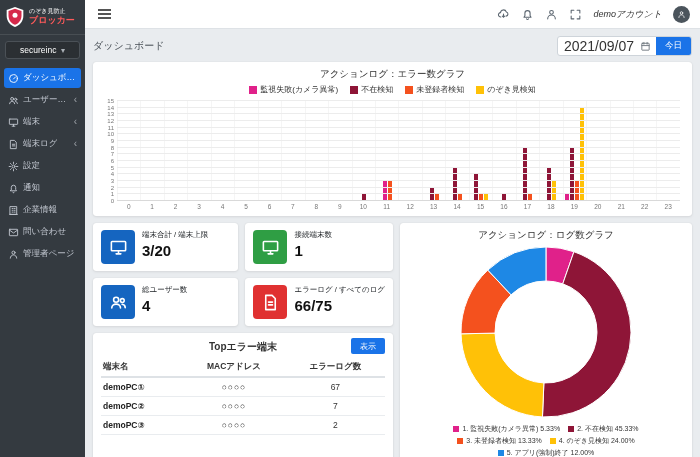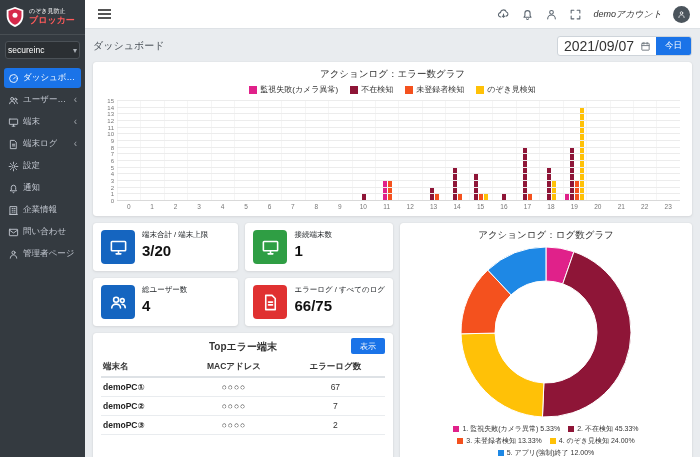--- a/index.html
+++ b/index.html
@@ -5,21 +5,21 @@
   html,body{margin:0;padding:0;}
   body{width:700px;height:457px;overflow:hidden;font-family:"Liberation Sans","DejaVu Sans",sans-serif;background:#e9ecef;}
   .app{display:flex;width:700px;height:457px;}
   
   .sidebar{width:85px;flex-shrink:0;background:#343a40;color:#c2c7d0;display:flex;flex-direction:column;}
   .logo{display:flex;align-items:center;gap:4px;padding:6px 5px;border-bottom:1px solid rgba(255,255,255,.1);}
   .logo-shield{width:20px;height:22px;flex-shrink:0;}
   .logo-txt{line-height:1.2;color:#fff;}
   .logo-l1{font-size:6px;}
   .logo-l2{font-size:9px;font-weight:bold;color:#ff5a5a;}
-  .org{margin:6px 5px;padding:3px 2px;background:#2b2f33;border:1px solid #4b5157;border-radius:3px;color:#fff;font-size:8.5px;display:flex;justify-content:space-between;align-items:center;cursor:pointer;}
+  .org{margin:6px 5px;padding:3px 14px;background:#2b2f33;border:1px solid #4b5157;border-radius:3px;color:#fff;font-size:8.5px;display:flex;justify-content:space-between;align-items:center;cursor:pointer;}
   .caret{font-size:8px;color:#aab0b6;}
   .menu{display:flex;flex-direction:column;margin-top:2px;}
   .mitem{display:flex;align-items:center;gap:4px;margin:1px 4px;padding:4px 4px;border-radius:3px;font-size:8.5px;color:#c2c7d0;cursor:pointer;white-space:nowrap;}
   .mitem.active{background:#1a73e8;color:#fff;}
   .mlabel{overflow:hidden;text-overflow:ellipsis;}
   .chev{margin-left:auto;font-size:10px;line-height:1;color:#9da3a8;}
   .ic{width:11px;height:11px;flex-shrink:0;}
   
   .ic svg,.nico svg,.sicon svg,.avatar svg,.calico svg{width:100%;height:100%;display:block;fill:none;stroke:currentColor;stroke-width:2;stroke-linecap:round;stroke-linejoin:round;}
   

